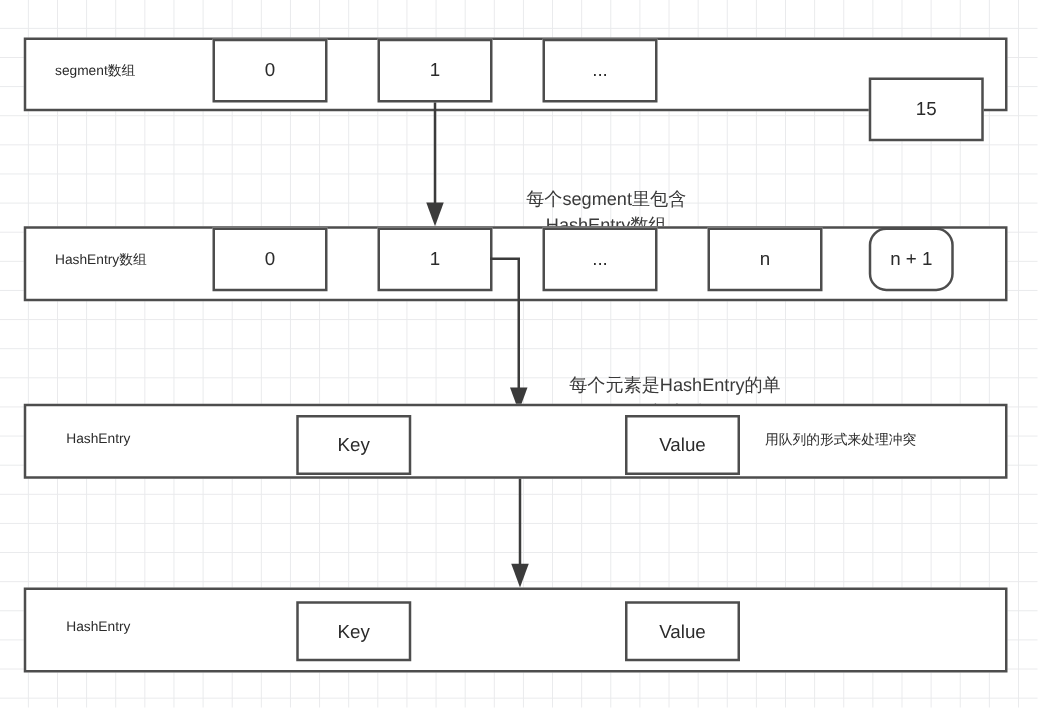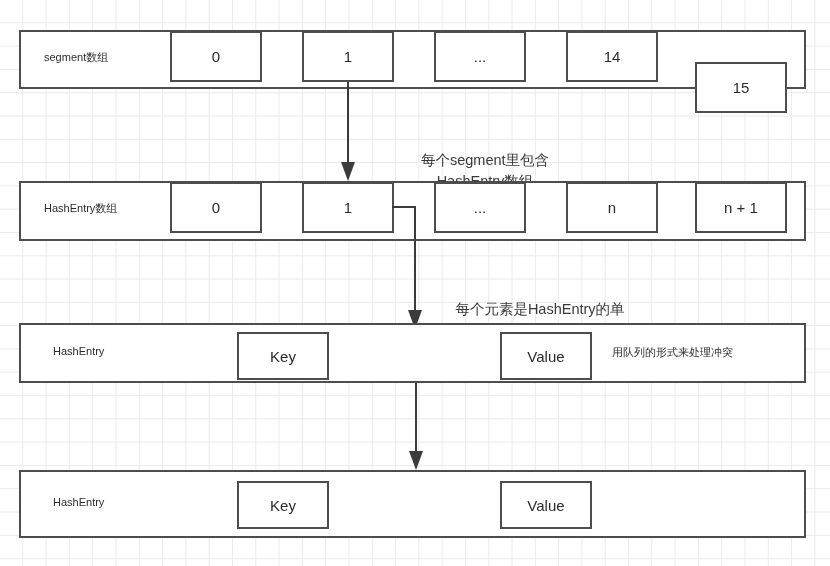--- a/index.html
+++ b/index.html
@@ -87,40 +87,39 @@
 
 <div id="canvas">
 
   <div class="row-box" style="left:19px; top:30px; width:787px; height:59px;"></div>
 
   <div class="label" style="left:44px; top:52px;">segment数组</div>
 
   <div class="cell" style="left:170px; top:31px; width:92px; height:51px;">0</div>
   <div class="cell" style="left:302px; top:31px; width:92px; height:51px;">1</div>
   <div class="cell" style="left:434px; top:31px; width:92px; height:51px;">...</div>
-  <div class="cell" style="left:566px; top:31px; width:92px; height:51px;">14</div>
   <div class="cell" style="left:695px; top:31px; width:92px; height:51px;margin-top:31px;">15</div>
 
   <svg class="conn" style="left:330px; top:82px; width:40px; height:100px;" viewBox="0 0 40 100">
     <line x1="18" y1="0" x2="18" y2="88"></line>
     <polygon points="18,99 11,80 25,80"></polygon>
   </svg>
 
   <div class="note" style="left:370px; top:112px; width:230px;">每个segment里包含
 HashEntry数组</div>
 
   <div class="row-box" style="left:19px; top:181px; width:787px; height:60px;"></div>
 
   <div class="label" style="left:44px; top:203px;">HashEntry数组</div>
 
   <div class="cell" style="left:170px; top:182px; width:92px; height:51px;">0</div>
   <div class="cell" style="left:302px; top:182px; width:92px; height:51px;">1</div>
   <div class="cell" style="left:434px; top:182px; width:92px; height:51px;">...</div>
   <div class="cell" style="left:566px; top:182px; width:92px; height:51px;">n</div>
-  <div class="cell" style="left:695px; top:182px; width:92px; height:51px;">n + 1</div>
+  <div class="cell" style="left:695px; top:182px; width:68px; height:51px;border-radius:14px;">n + 1</div>
 
   <svg class="conn" style="left:392px; top:200px; width:40px; height:130px;" viewBox="0 0 40 130">
     <path d="M 0 7 L 23 7 L 23 118"></path>
     <polygon points="23,129 16,110 30,110"></polygon>
   </svg>
 
   <div class="note" style="left:430px; top:261px; width:220px;">每个元素是HashEntry的单
 向队列</div>
 
   <div class="row-box" style="left:19px; top:323px; width:787px; height:60px;"></div>

